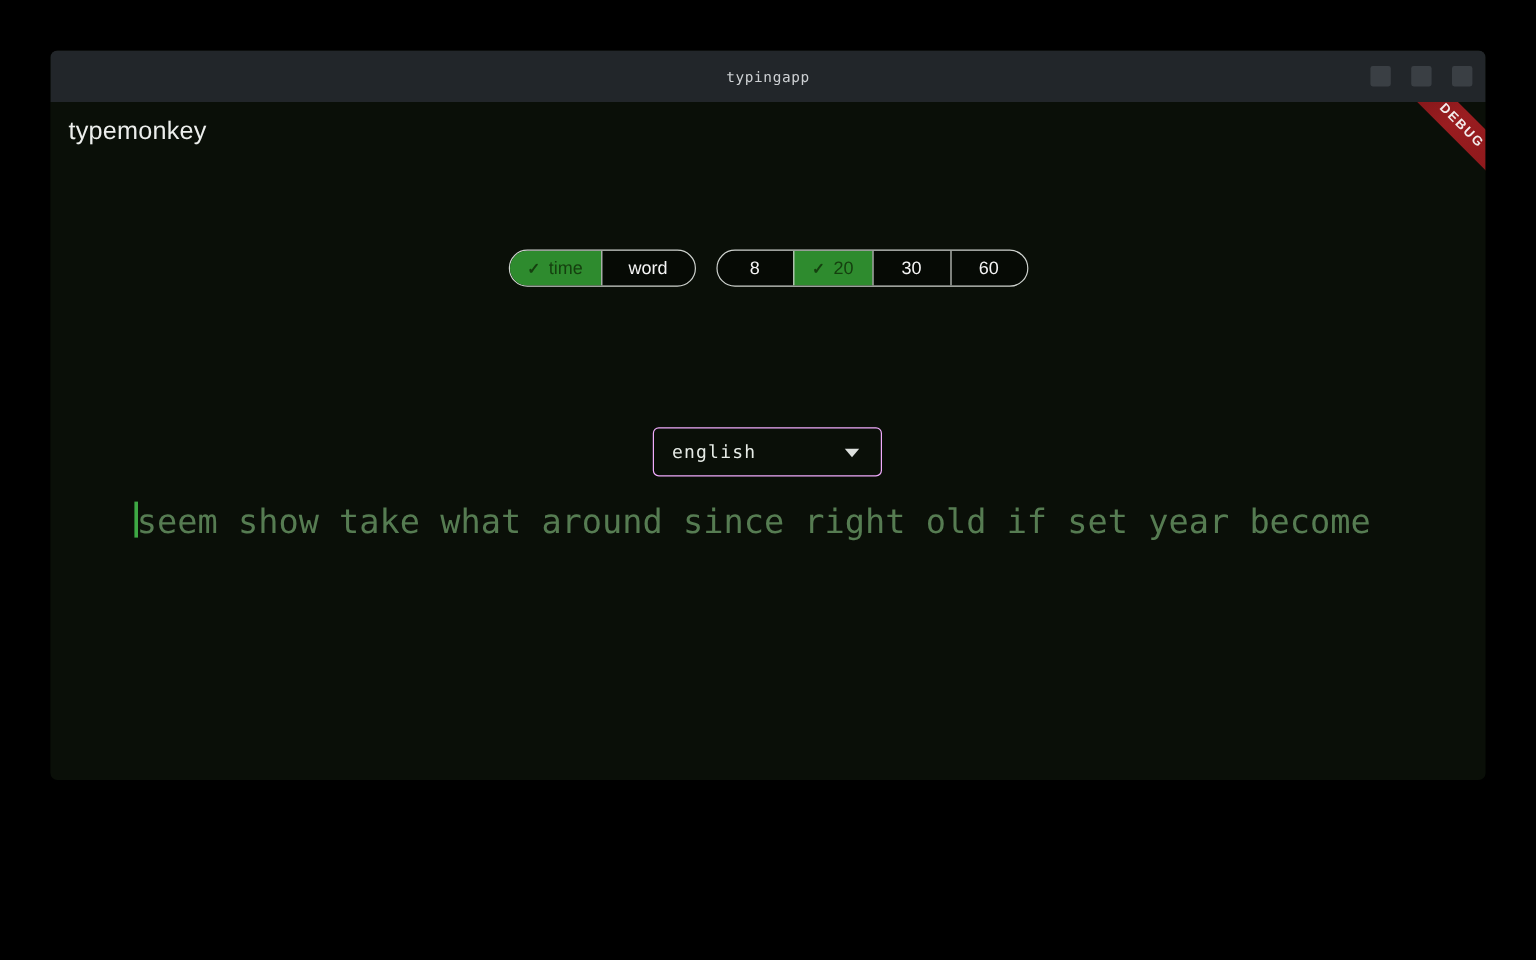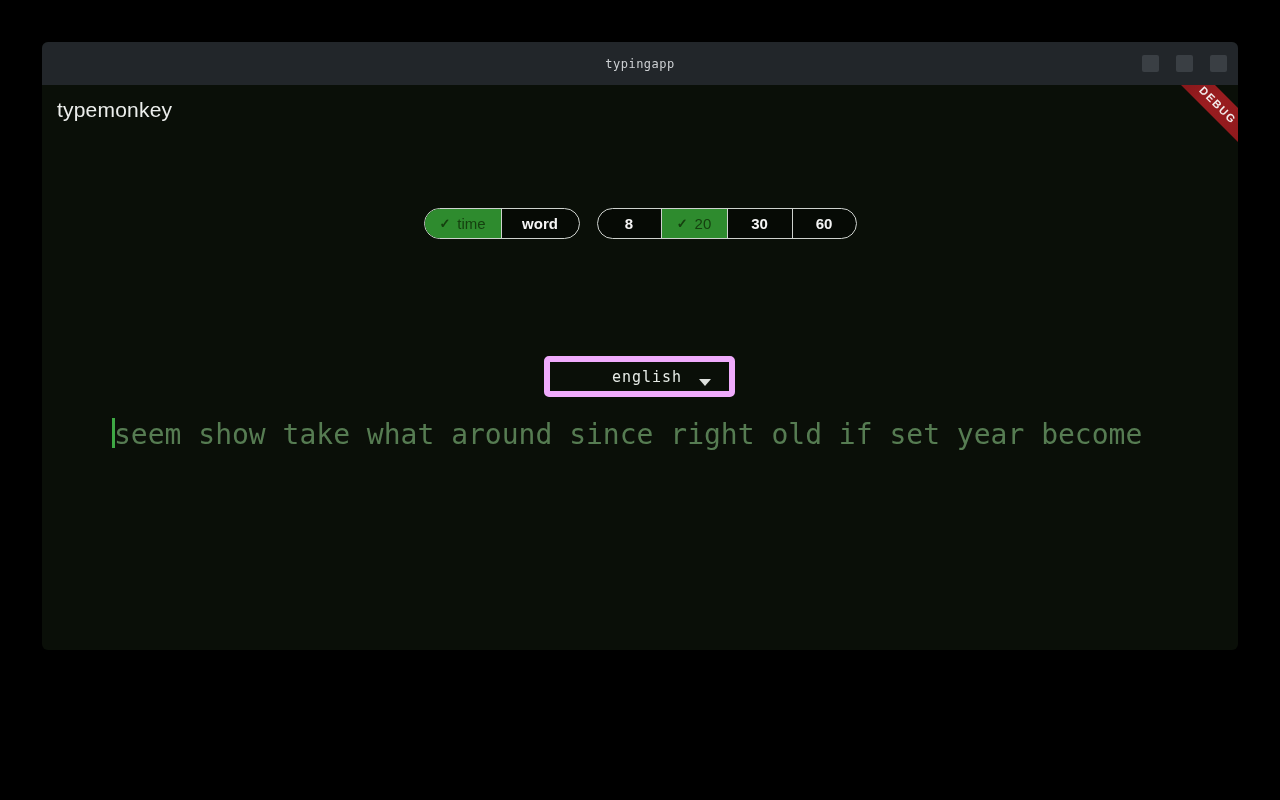--- a/index.html
+++ b/index.html
@@ -48,41 +48,41 @@
   .controls-row {
     position:absolute; top:123px; left:0; right:0;
     display:flex; justify-content:center; gap:17px;
   }
   .segmented {
     display:flex; height:31px; border:1px solid #ced2ce;
     border-radius:16px; overflow:hidden; background:#060a05;
   }
   .segment {
     display:flex; align-items:center; justify-content:center;
-    font-size:15px; font-weight:700; color:#f5f5f5; cursor:pointer;
+    font-size:15px; font-weight:400; color:#f5f5f5; cursor:pointer;
   }
   .segment + .segment { border-left:1px solid #ced2ce; }
   .segment.selected {
     background:#2e8b2e; color:#15400f; font-weight:400;
   }
   .segment .check {
     font-size:13px; font-weight:700; margin-right:7px; color:#15400f;
   }
   .seg-mode-0 { width:76px; }
   .seg-mode-1 { width:78px; }
   .seg-val-0 { width:63px; }
   .seg-val-1 { width:66px; }
   .seg-val-2 { width:65px; }
   .seg-val-3 { width:64px; }
 
   
   .dropdown {
     position:absolute; left:502px; top:271px; width:191px; height:41px;
-    border:6px solid #f0abfc; border-radius:5px;
-    display:flex; align-items:center; cursor:pointer;justify-content:center;
+    border:1px solid #f0abfc; border-radius:5px;
+    display:flex; align-items:center; cursor:pointer;
   }
   .dropdown-label {
     margin-left:15px; font-family:"DejaVu Sans Mono", monospace;
     font-size:15px; letter-spacing:1px; color:#e6ebe6;
   }
   .dropdown-arrow {
     position:absolute; right:18px; top:17px;
     width:0; height:0;
     border-left:6px solid transparent; border-right:6px solid transparent;
     border-top:7px solid #dde0dd;

